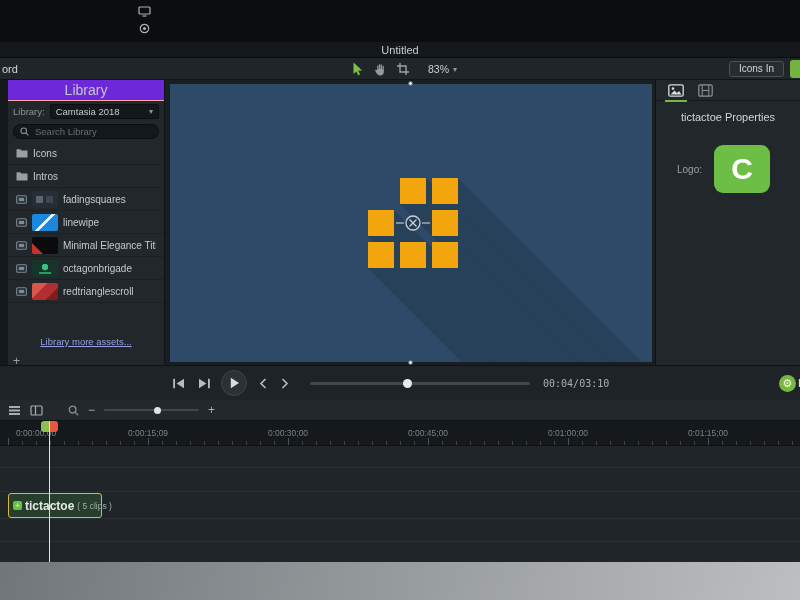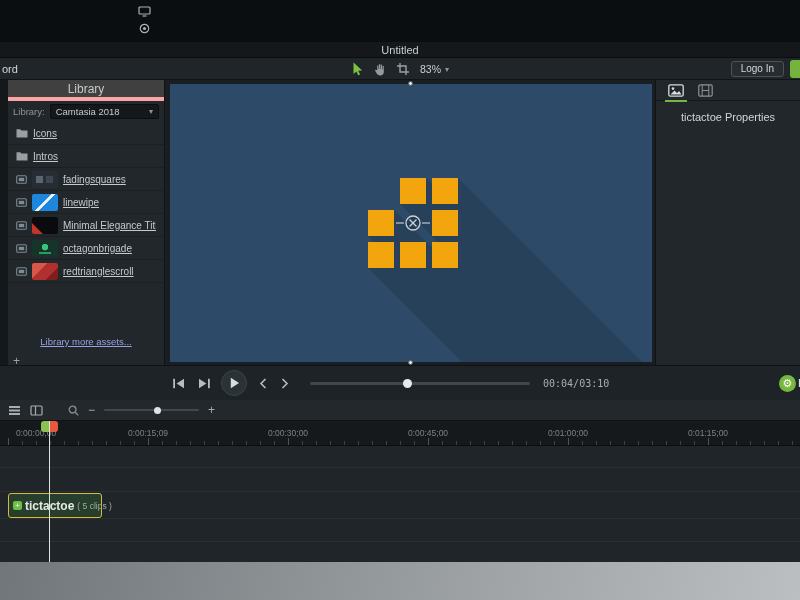--- a/index.html
+++ b/index.html
@@ -14,52 +14,52 @@
   
   .titlebar{position:absolute;left:0;top:42px;width:800px;height:16px;background:#14181a;
     border-bottom:1px solid #0a0d0e;display:flex;align-items:center;justify-content:center;
     color:#c9ced1;font-size:11px;}
 
   
   .toolbar{position:absolute;left:0;top:58px;width:800px;height:22px;background:#1f2528;
     border-bottom:1px solid #101415;}
   .record{position:absolute;left:2px;top:0;height:22px;line-height:22px;color:#d3d7d9;font-size:11px;}
   .tools{position:absolute;left:352px;top:0;height:22px;display:flex;align-items:center;gap:11px;}
-  .zoomdd{display:flex;align-items:center;gap:4px;color:#c9ced1;font-size:10.5px;}
+  .zoomdd{display:flex;align-items:center;gap:4px;color:#c9ced1;font-size:10.5px;margin-left:8px;}
   .caret{color:#8d9498;font-size:8px;}
   .signin{position:absolute;right:16px;top:3px;height:16px;line-height:14px;padding:0 9px;
     background:#262c30;border:1px solid #4a5256;border-radius:3px;color:#d3d7d9;font-size:10px;}
   .share{position:absolute;right:0;top:2px;width:10px;height:18px;background:#74b43e;
     border-radius:3px 0 0 3px;}
 
   
   .main{position:absolute;left:0;top:80px;width:800px;height:285px;}
   .rail{position:absolute;left:0;top:0;width:8px;height:285px;background:#14181a;}
 
   
   .library{position:absolute;left:8px;top:0;width:157px;height:285px;background:#21272b;
     display:flex;flex-direction:column;border-right:1px solid #101415;}
-  .lib-header{height:21px;flex:none;background:#404040;border-bottom:4px solid #fca5a5;
-    display:flex;align-items:center;justify-content:center;color:#c3c8cb;font-size:12px;}
+  .lib-header{height:21px;flex:none;background:#6d28d9;border-bottom:1px solid #fca5a5;
+    display:flex;align-items:center;justify-content:center;color:#c3c8cb;font-size:14px;}
   .lib-row{height:21px;flex:none;display:flex;align-items:center;gap:5px;padding:0 5px;}
   .lib-label{color:#8d9498;font-size:9.5px;white-space:nowrap;}
   .lib-select{flex:1;height:15px;background:#14181b;border:1px solid #0b0e10;border-radius:2px;
     color:#c6cacd;font-size:9.5px;display:flex;align-items:center;justify-content:space-between;
     padding:0 5px;}
   .search{flex:none;margin:2px 5px 3px 5px;height:15px;background:#14181b;border:1px solid #0b0e10;
     border-radius:8px;display:flex;align-items:center;gap:4px;padding:0 6px;}
   .search input{flex:1;min-width:0;background:transparent;border:none;outline:none;
     color:#c6cacd;font-size:9.5px;font-family:"Liberation Sans",sans-serif;}
   .search input::placeholder{color:#656c70;}
   .lib-list{flex:1;overflow:hidden;}
   .lrow{height:23px;display:flex;align-items:center;gap:5px;padding:0 8px;
     border-bottom:1px solid #1b2023;color:#c5cacc;font-size:10px;}
   .lrow.selected{background:#3f5060;}
   .licon{flex:none;display:flex;align-items:center;}
-  .lname{white-space:nowrap;overflow:hidden;text-decoration:underline;}
+  .lname{white-space:nowrap;overflow:hidden;}
   .thumb{flex:none;width:26px;height:17px;border-radius:2px;background-repeat:no-repeat;}
   .d-circles{background-image:
     radial-gradient(circle at 18% 22%,#4a6e8f 0 1.6px,transparent 1.9px),
     radial-gradient(circle at 82% 22%,#4a6e8f 0 1.6px,transparent 1.9px),
     radial-gradient(circle at 18% 78%,#4a6e8f 0 1.6px,transparent 1.9px),
     radial-gradient(circle at 82% 78%,#4a6e8f 0 1.6px,transparent 1.9px);}
   .d-squares{background-image:linear-gradient(#5a656e,#5a656e),linear-gradient(#3e474f,#3e474f);
     background-size:7px 7px,7px 7px;background-position:4px 5px,14px 5px;}
   .d-line{background-image:linear-gradient(135deg,transparent 45%,#eaf3fb 45% 55%,transparent 55%);}
   .d-wedge{background-image:linear-gradient(45deg,#c3342b 0 25%,transparent 26%);}
@@ -182,37 +182,44 @@
         <path d="M3.2 7.2 V2.8 c0-.9 1.3-.9 1.3 0 V6 h.5 V1.6 c0-.9 1.3-.9 1.3 0 V6 h.5 V2.2 c0-.9 1.3-.9 1.3 0 V6.4 h.5 V3.4 c0-.8 1.2-.8 1.2 0 V9 c0 2.2-1.5 3.4-3.5 3.4 C4.4 12.4 3.4 11.6 2.6 10.2 L1.2 7.8 c-.5-.8.6-1.6 1.2-.9 Z" fill="#949b9f"></path>
       </svg>
       <svg width="12" height="12" viewBox="0 0 12 12">
         <path d="M3 0 V9 H12 M0 3 H9 V12" stroke="#9aa1a5" fill="none" stroke-width="1.4"></path>
       </svg>
       <span class="zoomdd">
         <span>83%</span>
         <span class="caret">▾</span>
       </span>
     </div>
-    <span class="signin">Logo In</span>
+    <span class="signin">Icons In</span>
     <div class="share"></div>
   </div>
 
   <div class="main">
     <div class="rail"></div>
 
     <div class="library">
       <div class="lib-header">
         <span>Library</span>
       </div>
       <div class="lib-row">
         <span class="lib-label">Library:</span>
         <div class="lib-select">
           <span>Camtasia 2018</span>
           <span class="caret">▾</span>
         </div>
+      </div>
+      <div class="search">
+        <svg width="9" height="9" viewBox="0 0 11 11">
+          <circle cx="4.6" cy="4.6" r="3.4" fill="none" stroke="#858c90" stroke-width="1.4"></circle>
+          <line x1="7.2" y1="7.2" x2="10.2" y2="10.2" stroke="#858c90" stroke-width="1.4"></line>
+        </svg>
+        <input placeholder="Search Library" style="">
       </div>
       <div class="lib-list" id="lib-list">
           <div class="lrow folder">
             <span class="licon">
               <svg width="12" height="10" viewBox="0 0 12 10">
                 <path d="M0.5 9.5 V1.2 H4.2 L5.4 2.6 H11.5 V9.5 Z" fill="#98a0a4"></path>
               </svg>
             </span>
             <span class="lname">Icons</span>
           </div>
@@ -323,20 +330,26 @@
         <div class="ptab">
           <svg width="15" height="13" viewBox="0 0 15 13">
             <rect x="0.8" y="0.8" width="13.4" height="11.4" rx="1.5" fill="none" stroke="#8d9498" stroke-width="1.2"></rect>
             <line x1="4.2" y1="1" x2="4.2" y2="12" stroke="#8d9498" stroke-width="1"></line>
             <line x1="10.8" y1="1" x2="10.8" y2="12" stroke="#8d9498" stroke-width="1"></line>
             <line x1="4.2" y1="6.5" x2="10.8" y2="6.5" stroke="#8d9498" stroke-width="1"></line>
           </svg>
         </div>
       </div>
       <div class="props-title">tictactoe Properties</div>
+      <div class="logo-row">
+        <span class="logo-label">Logo:</span>
+        <div class="logo-swatch" id="logo-swatch" style="background: rgb(108, 190, 69);">
+          <span>C</span>
+        </div>
+      </div>
     </div>
   </div>
 
   <div class="playbar">
     <button class="pbtn" style="left:172px;top:12px">
       <svg width="13" height="11" viewBox="0 0 13 11">
           <rect x="1.2" y="0.8" width="1.8" height="9.4" fill="#b6bcbf"></rect>
           <path d="M12 0.8 L4.6 5.5 L12 10.2 Z" fill="#b6bcbf"></path>
         </svg>
     </button>

